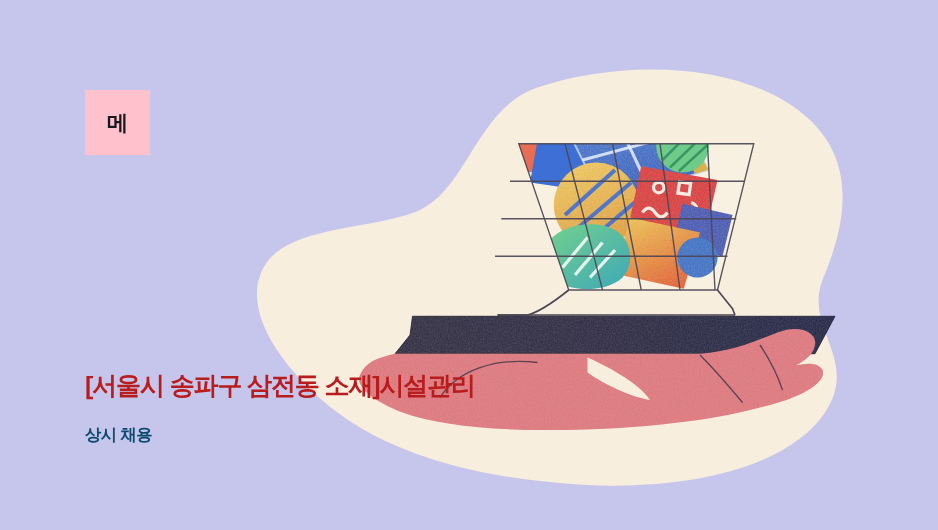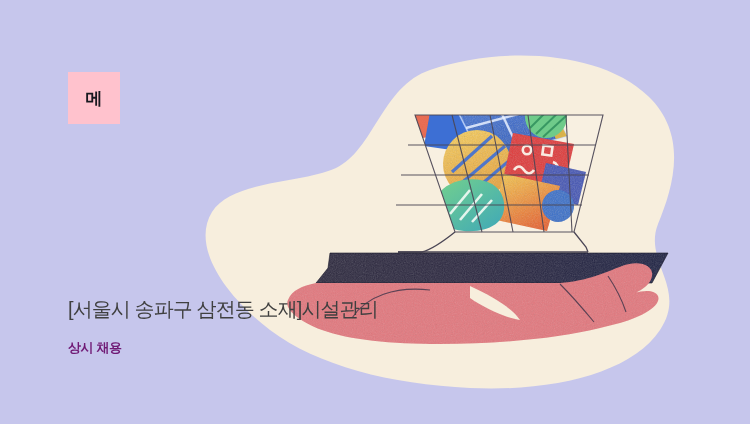--- a/index.html
+++ b/index.html
@@ -51,32 +51,32 @@
     font-weight:700;
     color:#0b0b0e;
     letter-spacing:-1.2px;
     line-height:1;
     white-space:nowrap;
   }
   .job-title{
     position:absolute;
     left:68px;top:297px;
     font-size:20px;
-    font-weight:400;
-    color:#404040;
+    font-weight:700;
+    color:#b91c1c;
     letter-spacing:-0.9px;
     line-height:1.2;
     white-space:nowrap;
   }
   .job-type{
     position:absolute;
     left:68px;top:340px;
     font-size:13px;
     font-weight:700;
-    color:#701a75;
+    color:#0c4a6e;
     letter-spacing:-0.4px;
     line-height:1.2;
     white-space:nowrap;
   }
 </style>
 </head>
 <body>
 
 <div class="banner">
 

